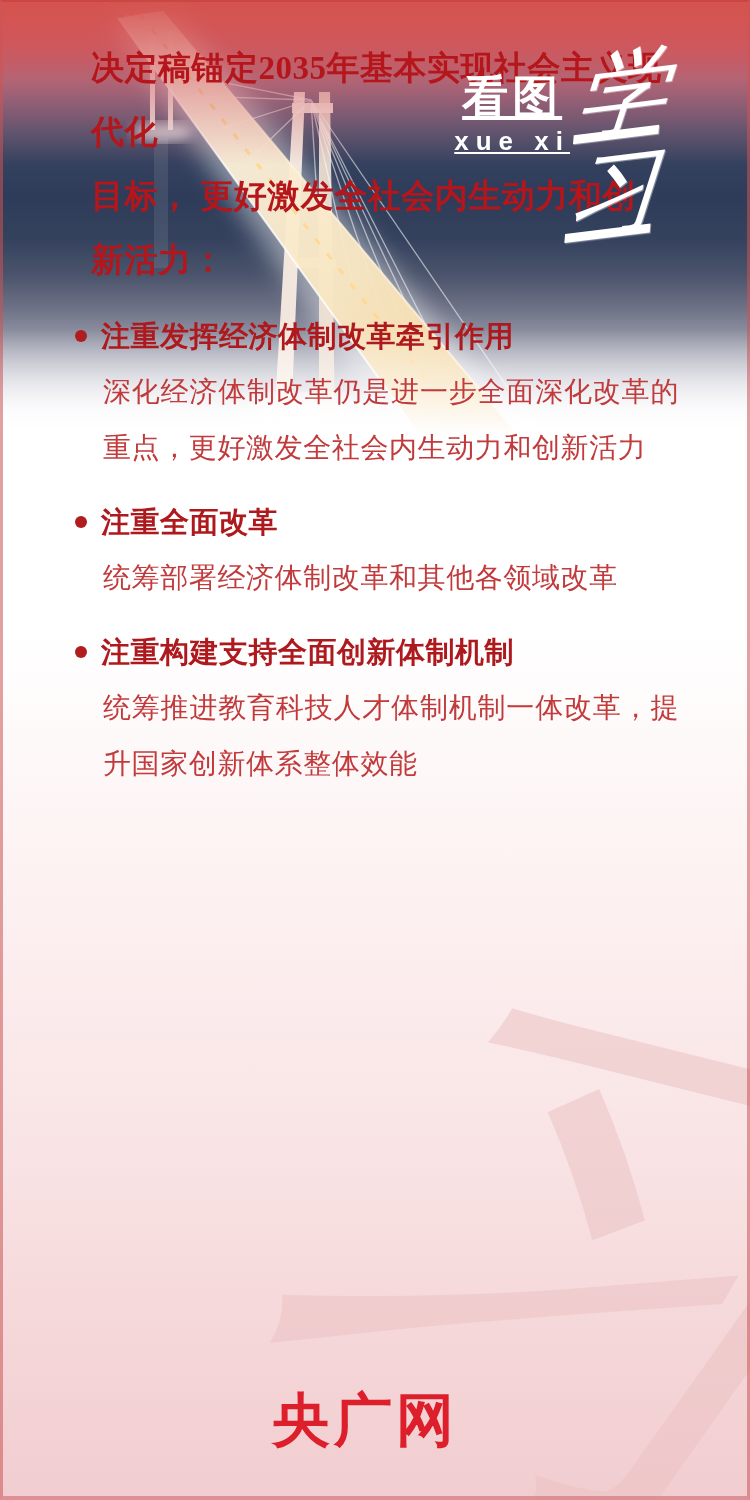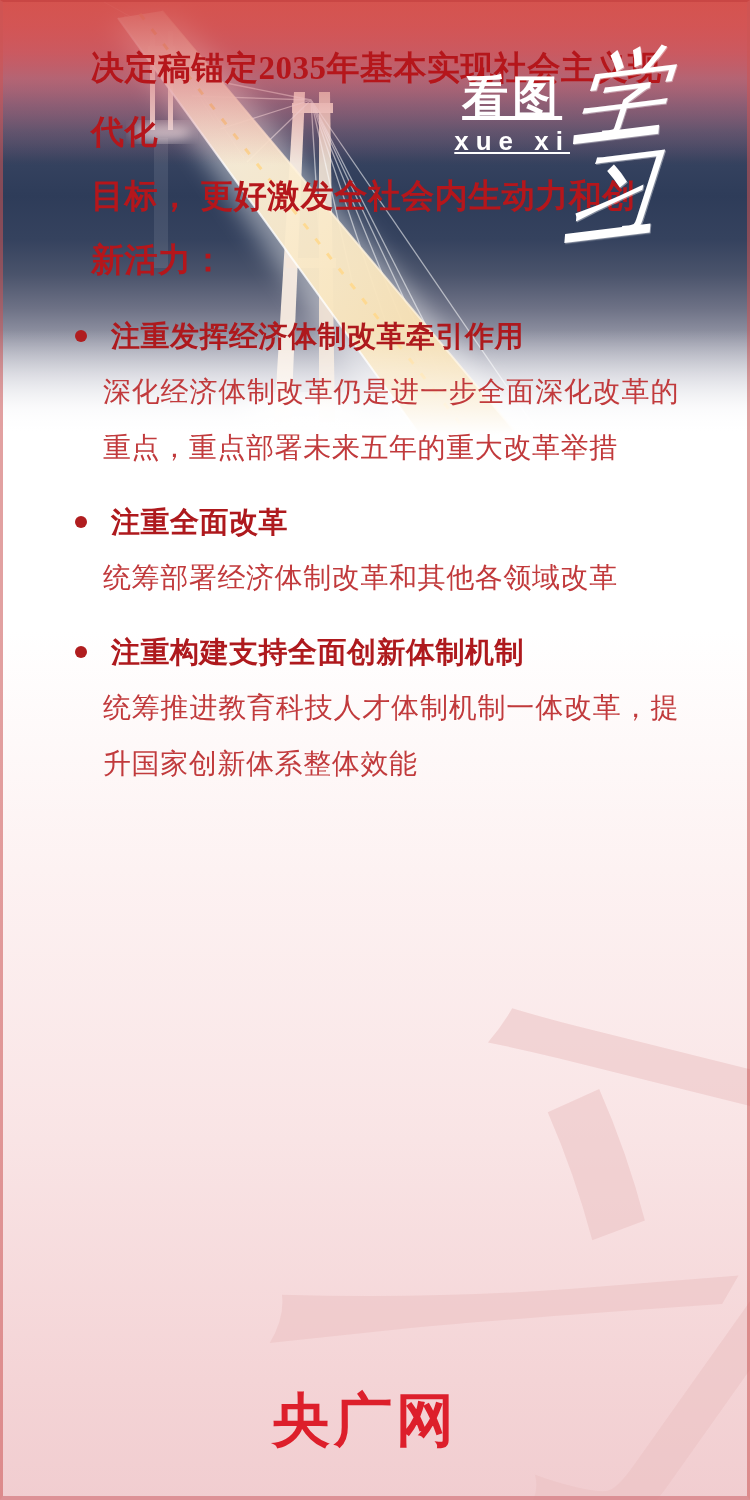--- a/index.html
+++ b/index.html
@@ -61,21 +61,21 @@
   .content { position:relative; z-index:1; padding:20px 65px 0 75px; }
   .title {
     margin:16px; font-size:33px; font-weight:bold;
     color:#b5161b; line-height:64px; letter-spacing:0.5px;
   }
   .points { list-style:none; margin:16px 0 0 0; padding:0; width:604px; }
   .points li { margin-bottom:18px; }
   .point-head {
     display:flex; align-items:baseline;
     font-size:29px; font-weight:bold; color:#ae191d;
-    line-height:56px; letter-spacing:0.5px;gap:10px;
+    line-height:56px; letter-spacing:0.5px;
   }
   .dot {
     width:12px; height:12px; border-radius:50%;
     background:#b01d1f; margin-right:14px; flex:0 0 12px;
     align-self:center;
   }
   .point-body {
     font-size:28px; color:#c13a3c; line-height:56px;
     letter-spacing:0.6px; padding-left:28px;
     text-align:justify;
@@ -195,21 +195,21 @@
       <span style="display:block">决定稿锚定2035年基本实现社会主义现代化</span>
       <span style="display:block">目标， 更好激发全社会内生动力和创新活力：</span>
     </h1>
 
     <ul class="points">
       <li>
         <div class="point-head">
           <span class="dot"></span>
           <span>注重发挥经济体制改革牵引作用</span>
         </div>
-        <div class="point-body">深化经济体制改革仍是进一步全面深化改革的重点，重点部署未来五年的重大改革举措</div>
+        <div class="point-body">深化经济体制改革仍是进一步全面深化改革的重点，更好激发全社会内生动力和创新活力</div>
       </li>
       <li>
         <div class="point-head">
           <span class="dot"></span>
           <span>注重全面改革</span>
         </div>
         <div class="point-body">统筹部署经济体制改革和其他各领域改革</div>
       </li>
       <li>
         <div class="point-head">

